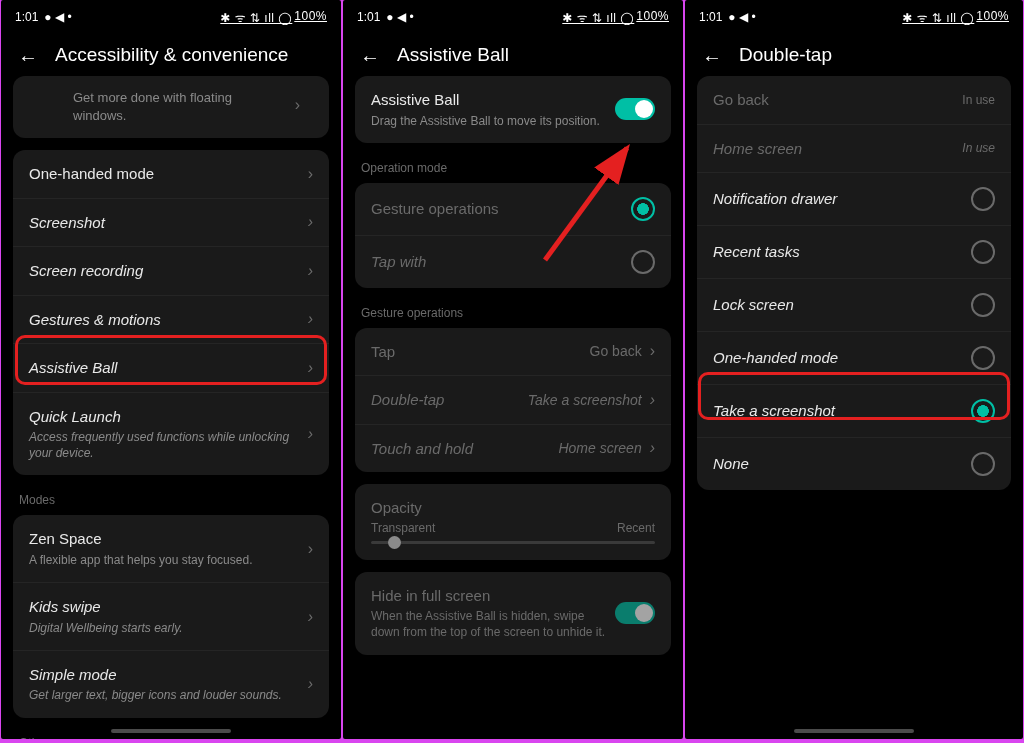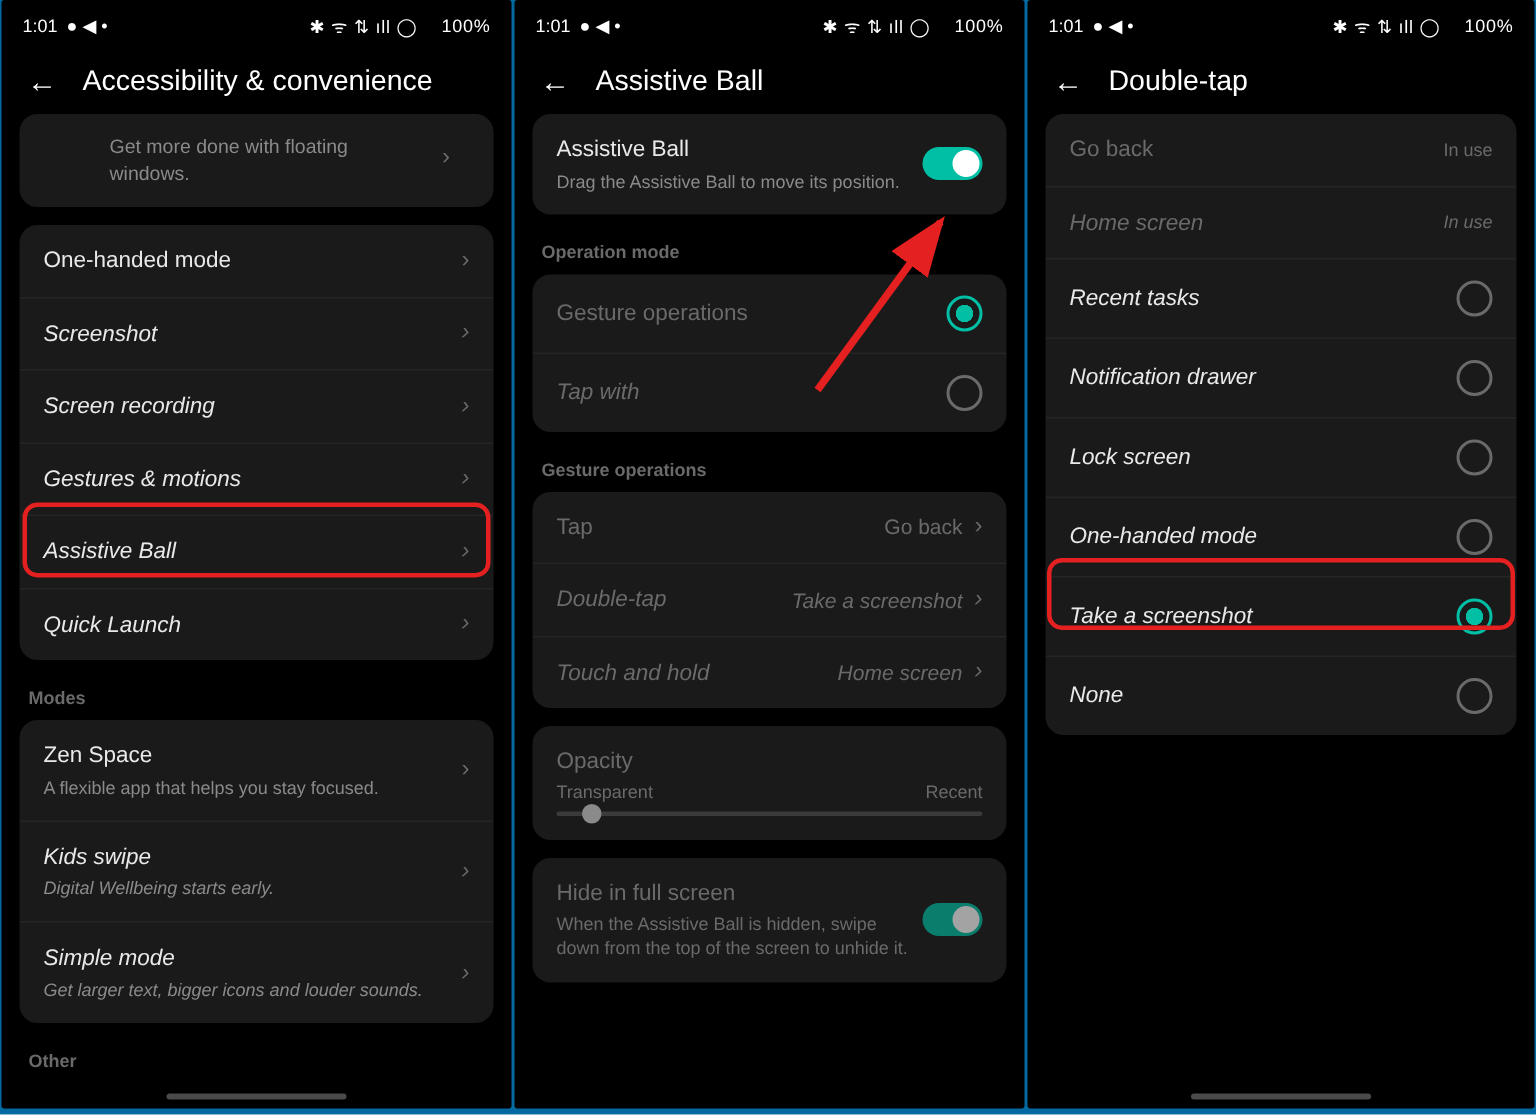--- a/index.html
+++ b/index.html
@@ -1,39 +1,39 @@
 <!DOCTYPE html>
 <html><head>
 <meta charset="utf-8">
 <style>
   html,body{margin:0;padding:0;background:#fff;font-family:-apple-system,Helvetica,Arial,sans-serif;}
-  .canvas{width:1024px;height:743px;background:#0369a1;position:relative;}
+  .canvas{width:1024px;height:743px;background:#d946ef;position:relative;}
   .phone{position:absolute;top:0;width:340px;height:739px;background:#000;color:#e9e9e9;overflow:hidden;border-radius:2px;}
   .phone.p1{left:1px;}
   .phone.p2{left:343px;}
   .phone.p3{left:685px;width:338px;}
   .status-bar{display:flex;justify-content:space-between;align-items:center;font-size:12px;padding:6px 14px 2px 14px;height:22px;color:#fff;}
   .status-left{display:flex;gap:6px;align-items:center;}
-  .status-right{display:flex;gap:16px;align-items:center;}
+  .status-right{display:flex;gap:2px;align-items:flex-start;text-decoration:underline;}
   .status-right span{letter-spacing:0.5px;}
   .header{display:flex;align-items:center;gap:16px;padding:14px 16px 10px 16px;}
   .back-arrow{width:22px;height:22px;display:flex;align-items:center;justify-content:center;color:#fff;font-size:20px;}
   .header-title{font-size:19px;font-weight:500;color:#fff;}
   .scroll{padding:0 12px 60px 12px;}
   .card{background:#1a1a1a;border-radius:12px;overflow:hidden;margin-bottom:12px;}
   .row{padding:14px 16px;display:flex;align-items:center;justify-content:space-between;position:relative;}
   .row + .row{border-top:1px solid rgba(255,255,255,0.05);font-style:italic;}
   .row .main{flex:1;min-width:0;}
   .row .title{font-size:15px;color:#e9e9e9;line-height:1.3;}
   .row .sub{font-size:12px;color:#8a8a8a;margin-top:3px;line-height:1.35;}
   .row.dim .title,.row.dim .sub,.row.dim .val{color:#6a6a6a;}
   .chev{color:#6a6a6a;font-size:16px;margin-left:8px;}
   .val{color:#8a8a8a;font-size:14px;margin-left:8px;}
   .inuse{color:#6a6a6a;font-size:12px;}
-  .section-label{color:#6a6a6a;font-size:12px;padding:6px 4px 8px 6px;font-weight:bold;}
+  .section-label{color:#6a6a6a;font-size:12px;padding:6px 4px 8px 6px;}
   .toggle{width:40px;height:22px;border-radius:22px;background:#3a3a3a;position:relative;flex:none;}
   .toggle .knob{position:absolute;top:2px;left:2px;width:18px;height:18px;border-radius:50%;background:#fff;}
   .toggle.on{background:#00bfa5;}
   .toggle.on .knob{left:20px;}
   .radio{width:20px;height:20px;border-radius:50%;border:2px solid #6a6a6a;flex:none;}
   .radio.on{border-color:#00bfa5;background:radial-gradient(circle,#00bfa5 0 40%,transparent 42%);}
   .slider{height:3px;background:#3a3a3a;border-radius:3px;position:relative;margin:6px 0 2px 0;}
   .slider .dot{position:absolute;left:6%;top:-5px;width:13px;height:13px;border-radius:50%;background:#8a8a8a;}
   .slider-labels{display:flex;justify-content:space-between;font-size:12px;color:#6a6a6a;margin-top:3px;}
   .hl{position:absolute;border:3px solid #e42020;border-radius:10px;pointer-events:none;box-sizing:border-box;}
@@ -98,20 +98,21 @@
           </div>
         <div class="row">
             <div class="main">
               <div class="title">Assistive Ball</div>
             </div>
             <div class="chev">›</div>
           </div>
         <div class="row">
             <div class="main">
               <div class="title">Quick Launch</div>
+              <div class="sub">Access frequently used functions while unlocking your device.</div>
             </div>
             <div class="chev">›</div>
           </div>
       </div>
       <div class="section-label">Modes</div>
       <div class="card">
         <div class="row">
             <div class="main">
               <div class="title">Zen Space</div>
               <div class="sub">A flexible app that helps you stay focused.</div>
@@ -263,27 +264,27 @@
             <div class="inuse">In use</div>
           </div>
         <div class="row dim">
             <div class="main">
               <div class="title">Home screen</div>
             </div>
             <div class="inuse">In use</div>
           </div>
         <div class="row">
             <div class="main">
+              <div class="title">Notification drawer</div>
+            </div>
+            <div class="radio"></div>
+          </div>
+        <div class="row">
+            <div class="main">
               <div class="title">Recent tasks</div>
-            </div>
-            <div class="radio"></div>
-          </div>
-        <div class="row">
-            <div class="main">
-              <div class="title">Notification drawer</div>
             </div>
             <div class="radio"></div>
           </div>
         <div class="row">
             <div class="main">
               <div class="title">Lock screen</div>
             </div>
             <div class="radio"></div>
           </div>
         <div class="row">

